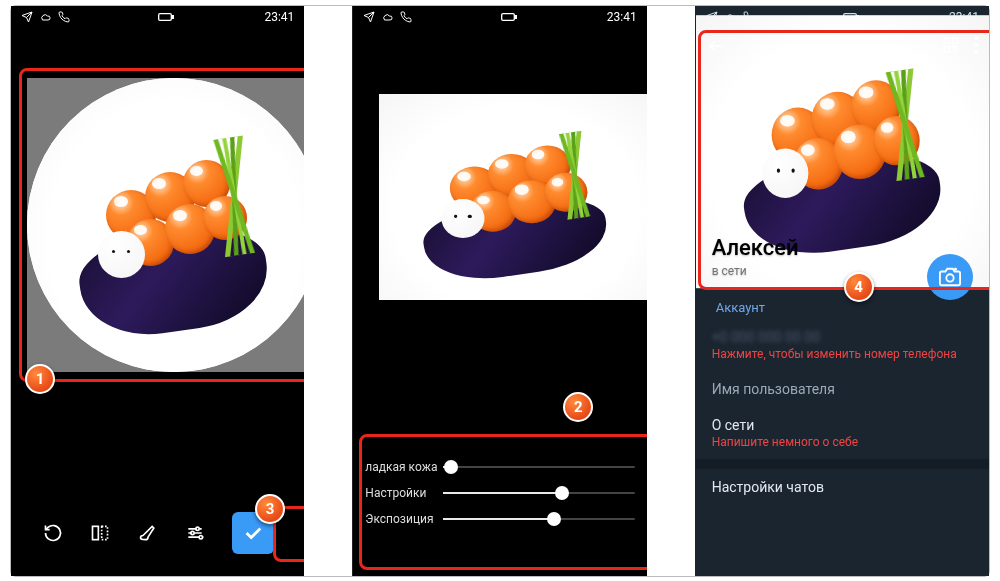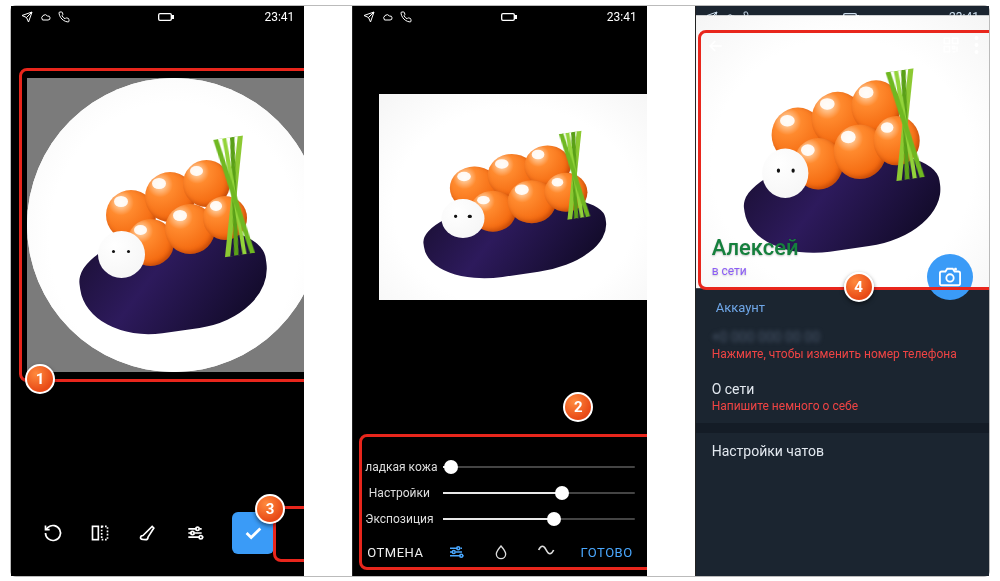--- a/index.html
+++ b/index.html
@@ -136,21 +136,21 @@
     color:#fff;
   }
 
   
   .slider-row {
     display:flex; align-items:center;
     color:#ddd; font-size:12px;
     height: 26px;
     padding: 0 12px;
   }
-  .slider-row .lbl { width: 78px; text-align:center; padding-right:10px; white-space:nowrap; overflow:hidden; }
+  .slider-row .lbl { width: 78px; text-align:left; padding-right:10px; white-space:nowrap; overflow:hidden; }
   .track {
     flex:1; height:2px; background:#444; position:relative; border-radius:2px;
   }
   .track .fill { position:absolute; left:0; top:0; height:100%; background:#e8e8e8; }
   .thumb {
     position:absolute; top:50%; width:14px; height:14px;
     border-radius:50%; background:#fff; transform:translate(-50%,-50%);
   }
   .btn-row {
     display:flex; align-items:center; justify-content:space-between;
@@ -163,26 +163,26 @@
   
   .p3 { background:#1b2530; }
   .p3 .statusbar { color:#cfe0f0; }
   .profile-header {
     position: relative;
     height: 260px;
     background:#fff;
   }
   .profile-header .name {
     position:absolute; left:16px; bottom:28px;
-    color:#15803d; font-size:22px; font-weight:500;
+    color:#000000; font-size:22px; font-weight:500;
     text-shadow: 0 1px 2px rgba(0,0,0,.25);
   }
   .profile-header .status {
     position:absolute; left:16px; bottom:10px;
-    color:#8b5cf6; font-size:12px;
+    color:#737373; font-size:12px;
     text-shadow: 0 1px 2px rgba(0,0,0,.2);
   }
   .top-actions {
     position:absolute; right:10px; top:30px;
     display:flex; gap:14px; color:#fff; z-index:5;
   }
   .back-arrow {
     position:absolute; left:10px; top:30px; color:#fff; z-index:5;
   }
   .fab {
@@ -344,44 +344,20 @@
       </div>
       <div class="slider-row">
         <span class="lbl">Экспозиция</span>
         <div class="track">
             <div class="fill" style="width:58%"></div>
             <div class="thumb" style="left:58%"></div>
           </div>
       </div>
     </div>
 
-    <div class="btn-row" style="position:absolute; left:0; right:0; bottom:4px;">
-      <span class="btn-text">ОТМЕНА</span>
-      <div class="mid">
-        <span>
-          <svg width="18" height="18" viewBox="0 0 24 24" fill="none" stroke="#4aa8ff" stroke-width="2">
-              <path d="M4 7h10M18 7h2M4 12h4M12 12h8M4 17h14M22 17h-1"></path>
-              <circle cx="15" cy="7" r="2"></circle>
-              <circle cx="9" cy="12" r="2"></circle>
-              <circle cx="19" cy="17" r="2"></circle>
-            </svg>
-        </span>
-        <span>
-          <svg width="16" height="18" viewBox="0 0 24 24" fill="none" stroke="#ddd" stroke-width="2">
-              <path d="M12 3s7 8 7 12a7 7 0 1 1-14 0c0-4 7-12 7-12z"></path>
-            </svg>
-        </span>
-        <span>
-          <svg width="20" height="14" viewBox="0 0 24 14" fill="none" stroke="#ddd" stroke-width="2">
-              <path d="M2 7c3-6 6-6 9 0s6 6 9 0"></path>
-            </svg>
-        </span>
-      </div>
-      <span class="btn-text accent">ГОТОВО</span>
-    </div>
 
     <div class="hl" style="left:6px; bottom:6px; width:314px; height:136px;"></div>
     <div class="badge" style="left:210px; top:386px;">2</div>
   </div>
 
   <div class="phone p3">
     <div class="statusbar" style="color:#cfe0f0;">
       <span class="ico">
         <svg width="12" height="12" viewBox="0 0 24 24" fill="none" stroke="#cfe0f0" stroke-width="2">
             <path d="M22 2 11 13M22 2 15 22l-4-9-9-4 20-7z"></path>
@@ -450,20 +426,23 @@
           <path d="M18 5v-3M16.5 3.5h3"></path>
         </svg>
     </span>
 
     <div style="position:absolute; left:0; right:0; top:282px;">
       <div class="section">Аккаунт</div>
       <div class="row">
         <span style="color:#49566a; filter:blur(2px);">+0 000 000 00 00</span>
         <span class="sub">Нажмите, чтобы изменить номер телефона</span>
       </div>
+      <div class="row" style="color:#9aa8b8;">
+        <span>Имя пользователя</span>
+      </div>
       <div class="row">
         <span>О сети</span>
         <span class="sub">Напишите немного о себе</span>
       </div>
       <div class="divider"></div>
       <div class="row"><span>Настройки чатов</span></div>
     </div>
 
     <div class="hl" style="left:2px; top:24px; width:322px; height:260px;"></div>
     <div class="badge" style="left:148px; top:266px;">4</div>

